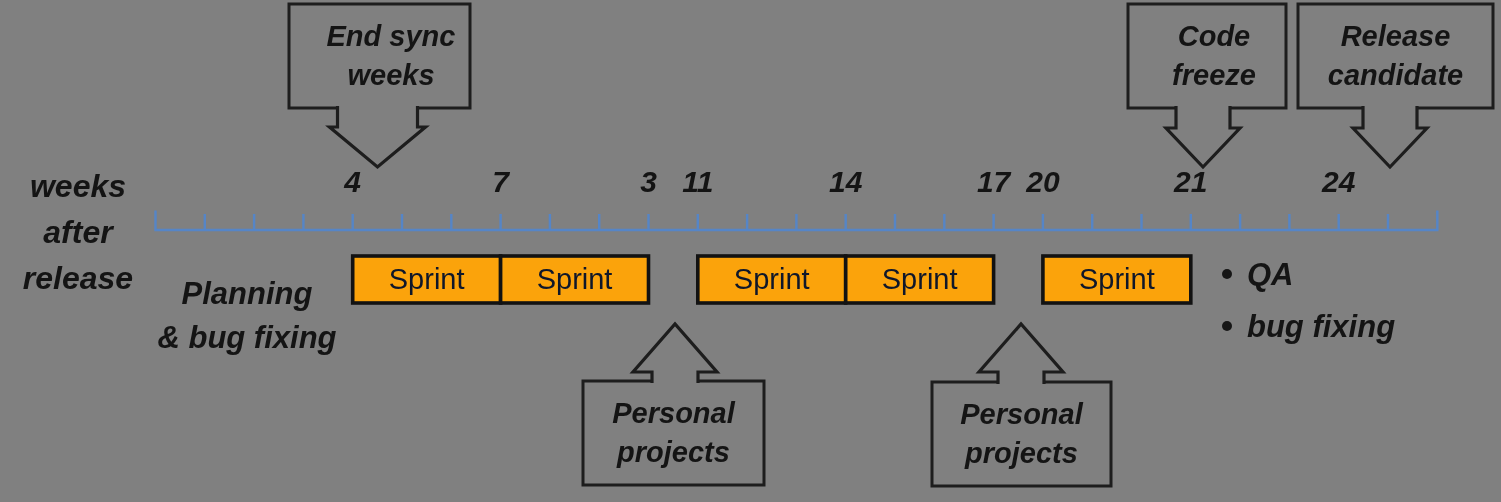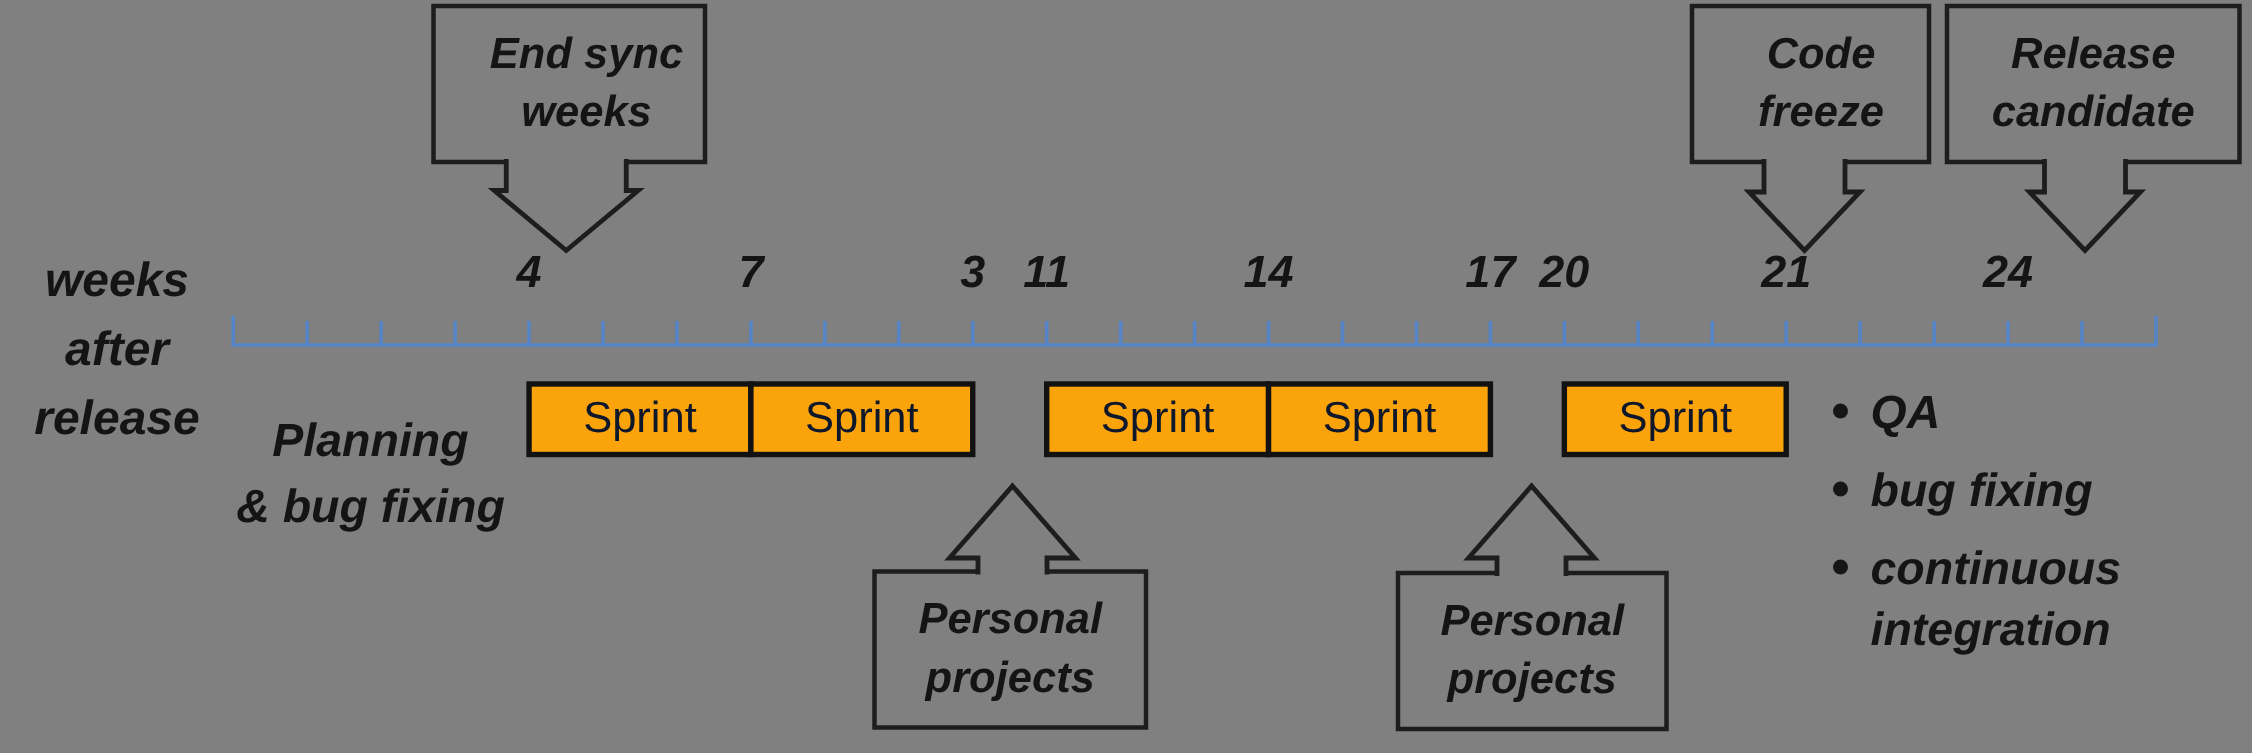--- a/index.html
+++ b/index.html
@@ -75,24 +75,20 @@
 
   <div class="qa-list" id="qa-list">
       <div class="qa-item">
         <span class="qa-dot"></span>
         <span class="qa-text txt">QA</span>
       </div>
       <div class="qa-item">
         <span class="qa-dot"></span>
         <span class="qa-text txt">bug fixing</span>
       </div>
-      <div class="qa-item">
-        <span class="qa-dot"></span>
-        <span class="qa-text txt">continuous integration</span>
-      </div>
     </div>
 
   <div id="gen">
       <div class="week-label txt" style="left: 352.7px;">4</div>
       <div class="week-label txt" style="left: 500.6px;">7</div>
       <div class="week-label txt" style="left: 648.5px;">3</div>
       <div class="week-label txt" style="left: 697.8px;">11</div>
       <div class="week-label txt" style="left: 845.7px;">14</div>
       <div class="week-label txt" style="left: 993.6px;">17</div>
       <div class="week-label txt" style="left: 1042.9px;">20</div>

